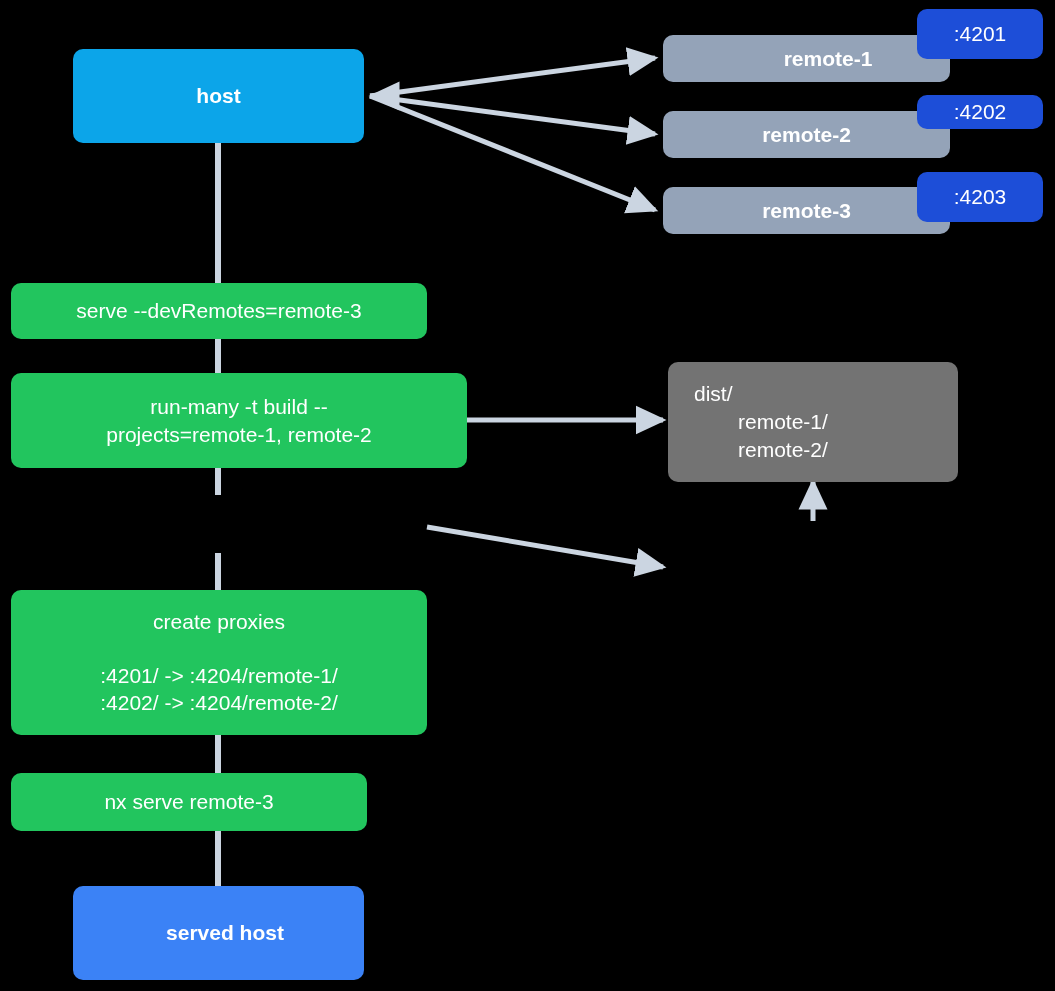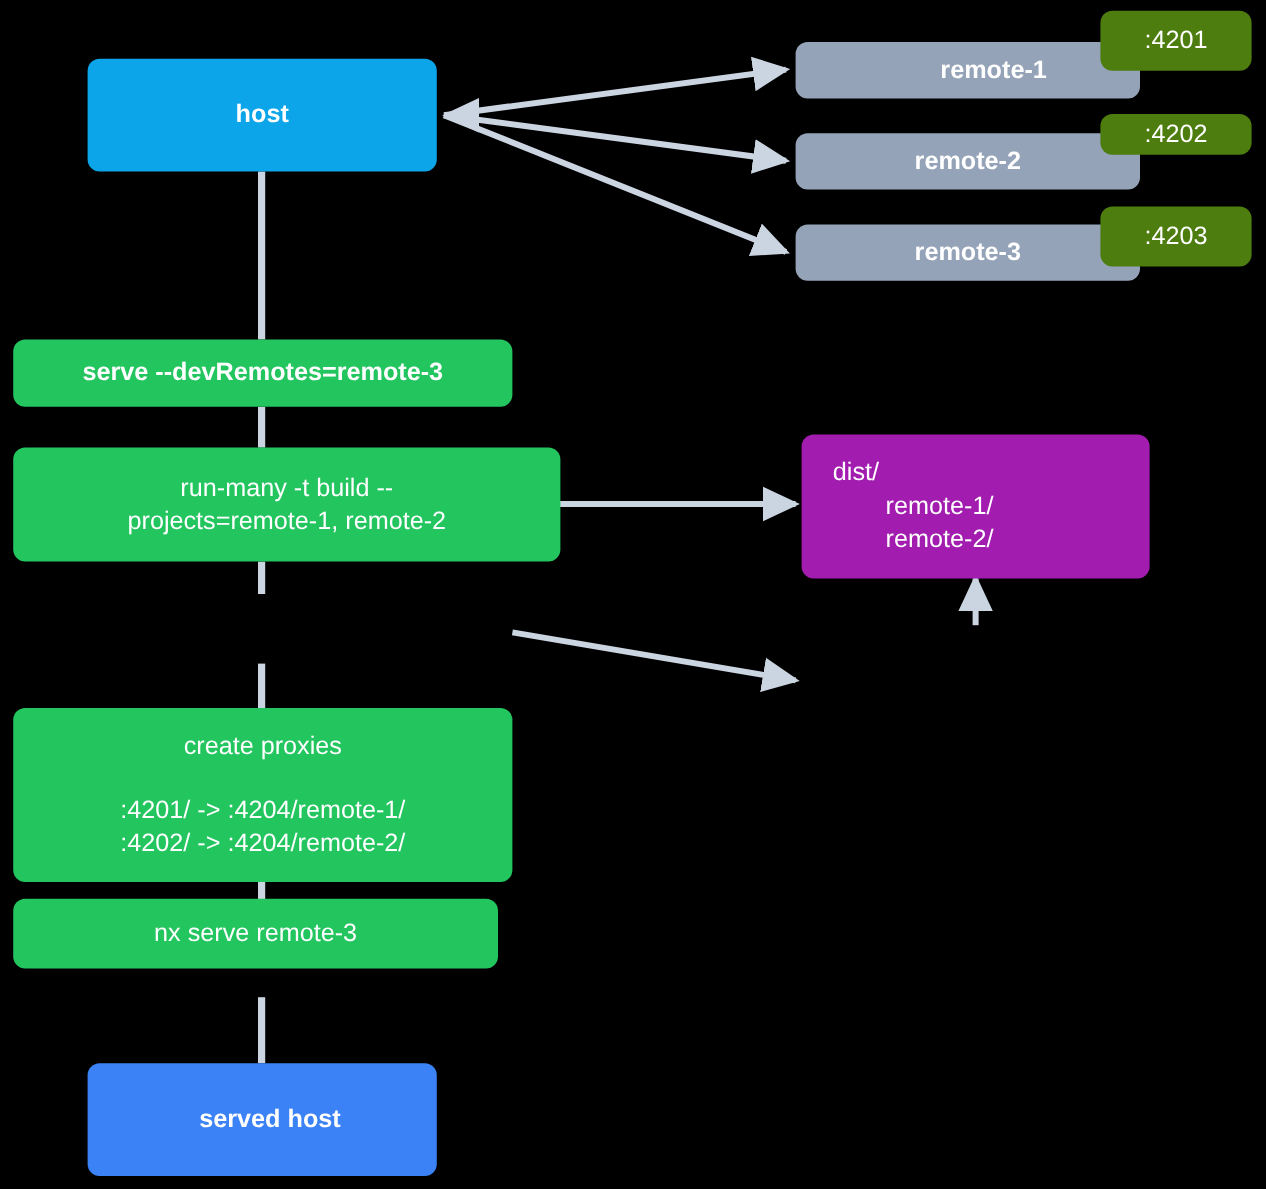--- a/index.html
+++ b/index.html
@@ -45,31 +45,31 @@
     font-weight: bold;
     font-size: 21px;
   }
   .node.cmd {
     background: #22C55E;
     font-weight: normal;
     font-size: 21px;
     padding: 6px 14px;
   }
   .node.artifact {
-    background: #a21caf;
+    background: #737373;
     font-weight: normal;
     font-size: 21px;
   }
   .node.artifact.bold {
     font-weight: bold;
   }
   .badge {
     position: absolute;
     box-sizing: border-box;
-    background: #4d7c0f;
+    background: #1d4ed8;
     border-radius: 10px;
     color: #ffffff;
     font-size: 21px;
     font-weight: normal;
     display: flex;
     align-items: center;
     justify-content: center;
     z-index: 5;
   }
   .dist-inner {
@@ -173,41 +173,41 @@
     <span>:4202</span>
   </div>
 
   <div class="node remote" style="left:663px; top:187px; width:287px; height:47px;">
     <span>remote-3</span>
   </div>
   <div class="badge" style="left:917px; top:172px; width:126px; height:50px;">
     <span>:4203</span>
   </div>
 
-  <div class="node cmd" style="left:11px; top:283px; width:416px; height:56px;font-weight:bold;">
+  <div class="node cmd" style="left:11px; top:283px; width:416px; height:56px;">
     <span>serve --devRemotes=remote-3</span>
   </div>
 
   <div class="node cmd" style="left:11px; top:373px; width:456px; height:95px;">
     <div>
       <div>run-many -t build --</div>
       <div>projects=remote-1, remote-2</div>
     </div>
   </div>
 
 
   <div class="node cmd" style="left:11px; top:590px; width:416px; height:145px;">
     <div class="proxy-block">
       <div class="proxy-title">create proxies</div>
       <div class="proxy-line">:4201/ -&gt; :4204/remote-1/</div>
       <div class="proxy-line">:4202/ -&gt; :4204/remote-2/</div>
     </div>
   </div>
 
-  <div class="node cmd" style="left:11px; top:749px; width:404px; height:58px;">
+  <div class="node cmd" style="left:11px; top:773px; width:356px; height:58px;">
     <span>nx serve remote-3</span>
   </div>
 
   <div class="node servedhost" style="left:73px; top:886px; width:291px; height:94px;">
     <span>served host</span>
   </div>
 
   <div class="node artifact" style="left:668px; top:362px; width:290px; height:120px;">
     <div class="dist-inner">
       <div>dist/</div>

